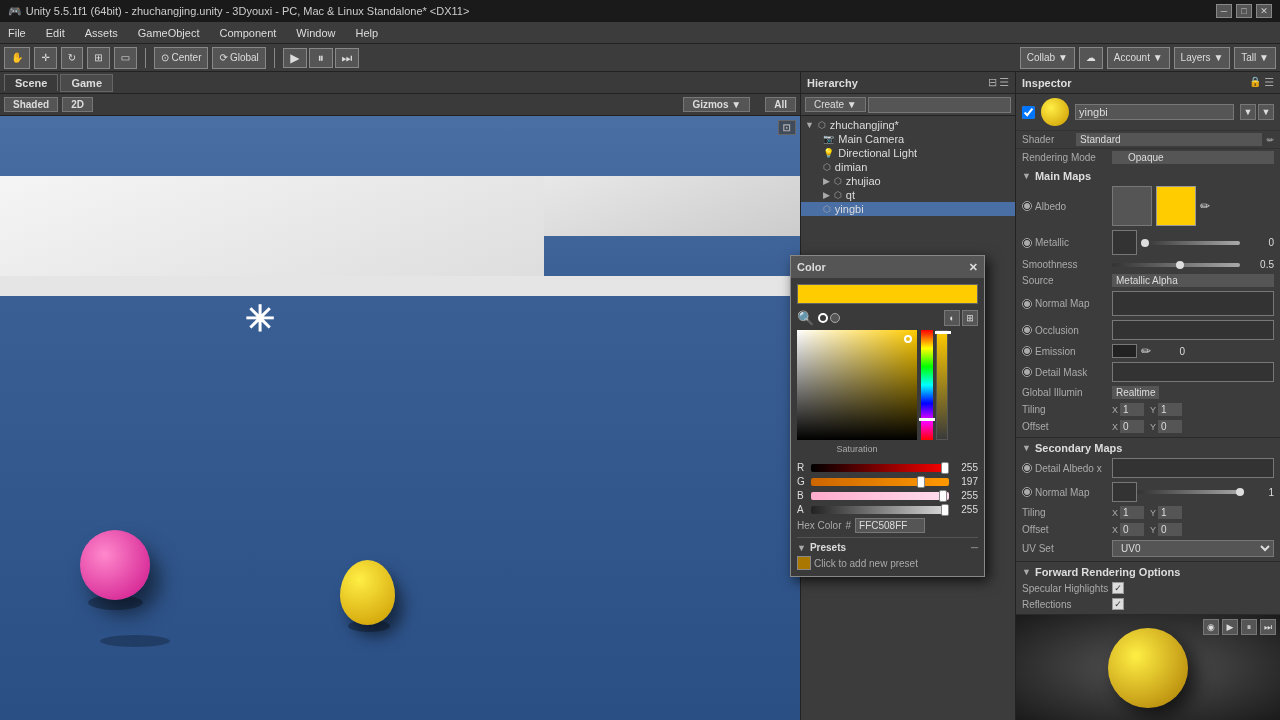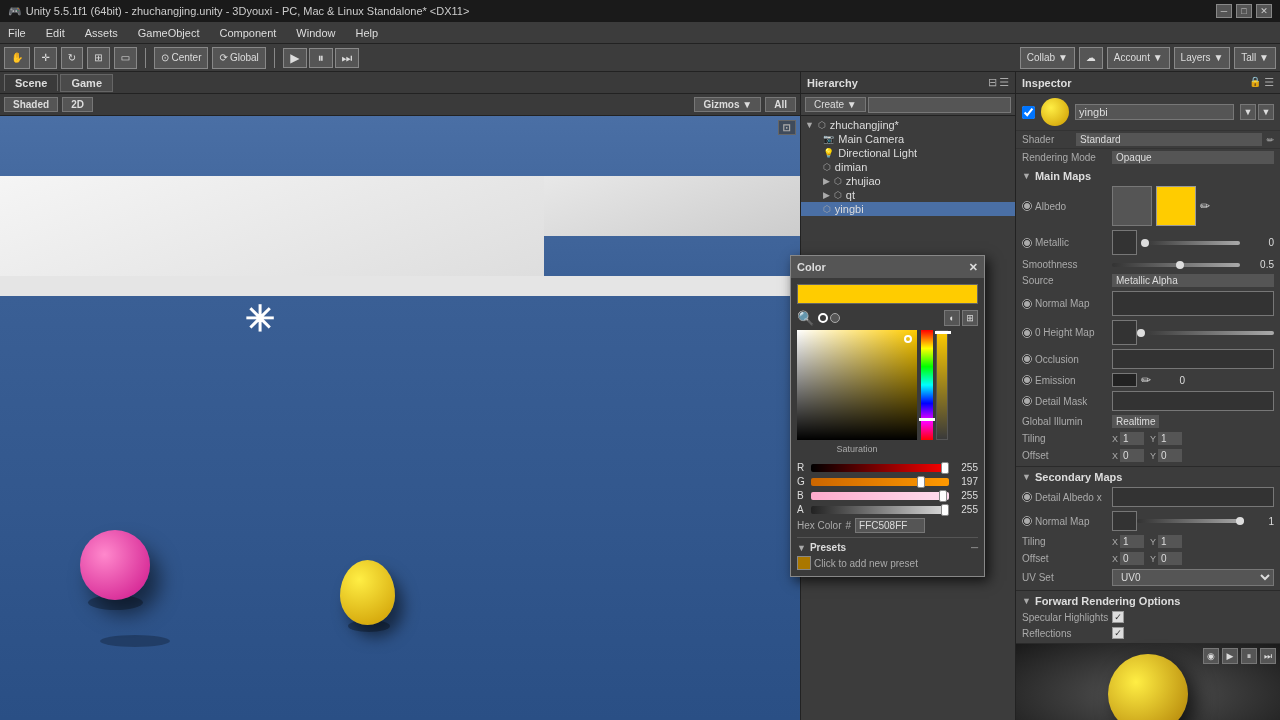--- a/index.html
+++ b/index.html
@@ -90,21 +90,21 @@
     .prop-slider { flex: 1; height: 4px; background: linear-gradient(to right, #333, #aaa); border-radius: 2px; position: relative; }
     .prop-slider-handle { position: absolute; width: 8px; height: 8px; background: #ddd; border-radius: 50%; top: -2px; }
     .prop-num { color: #ddd; font-size: 10px; width: 30px; text-align: right; }
     .prop-xy { display: flex; gap: 6px; }
     .prop-xy-item { display: flex; align-items: center; gap: 2px; }
     .prop-xy-label { color: #aaa; font-size: 9px; }
     .prop-xy-val { color: #ddd; font-size: 10px; background: #555; padding: 1px 3px; width: 24px; }
 
     .rendering-row { display: flex; align-items: center; padding: 2px 6px; }
     .rendering-label { color: #aaa; font-size: 10px; width: 90px; }
-    .rendering-value { color: #ddd; font-size: 10px; background: #555; padding: 1px 4px; flex: 1; }
+    .rendering-value { color: #ddd; font-size: 10px; background: #555; padding: 1px 16px; flex: 1; }
 
     .radio-dot { width: 10px; height: 10px; border: 1px solid #aaa; border-radius: 50%; display: inline-block; background: #222; position: relative; }
     .radio-dot::after { content: ''; position: absolute; width: 6px; height: 6px; background: #aaa; border-radius: 50%; top: 1px; left: 1px; }
 
     .checkbox-box { width: 12px; height: 12px; background: #ddd; border: 1px solid #999; display: inline-flex; align-items: center; justify-content: center; font-size: 9px; color: #333; }
 
     .uv-dropdown { background: #555; color: #ddd; font-size: 10px; padding: 1px 4px; flex: 1; border: 1px solid #777; }
 
     
     .preview-area { flex: 1; background: #2a2a2a; display: flex; align-items: center; justify-content: center; position: relative; min-height: 100px; }
@@ -232,21 +232,21 @@
 <div class="main-layout">
 
   <div class="scene-panel">
     <div class="scene-tabs">
       <div class="scene-tab active">Scene</div>
       <div class="scene-tab">Game</div>
     </div>
     <div class="scene-sub-bar">
       <div class="scene-sub-btn">Shaded</div>
       <div class="scene-sub-btn">2D</div>
-      <div style="margin-left:auto;display:flex;gap:4px;">
+      <div style="margin-left:auto;display:flex;gap:15px;">
         <div class="scene-sub-btn">Gizmos ▼</div>
         <div class="scene-sub-btn">All</div>
       </div>
     </div>
 
     <div class="scene-viewport" style="height: calc(100% - 44px); position:relative;">
 
       <div class="floor-blue"></div>
 
       <div style="position:absolute;top:60px;left:0;width:68%;height:110px;background:linear-gradient(160deg,#f5f5f5,#ddd);z-index:2;"></div>
@@ -409,30 +409,20 @@
       </div>
 
       <div class="prop-row">
         <div class="prop-label">
           <span class="radio-dot"></span>
           <span>Normal Map</span>
         </div>
         <div style="flex:1;height:25px;background:#333;border:1px solid #777;cursor:pointer;"></div>
       </div>
 
-      <div class="prop-row">
-        <div class="prop-label">
-          <span class="radio-dot"></span>
-          <span>0 Height Map</span>
-        </div>
-        <div style="width:25px;height:25px;background:#333;border:1px solid #777;cursor:pointer;"></div>
-        <div class="prop-slider" style="flex:1;position:relative;">
-          <div class="prop-slider-handle" style="left:0%;"></div>
-        </div>
-      </div>
 
       <div class="prop-row">
         <div class="prop-label">
           <span class="radio-dot"></span>
           <span>Occlusion</span>
         </div>
         <div style="flex:1;height:20px;background:#333;border:1px solid #777;cursor:pointer;"></div>
       </div>
 
       <div class="prop-row">

